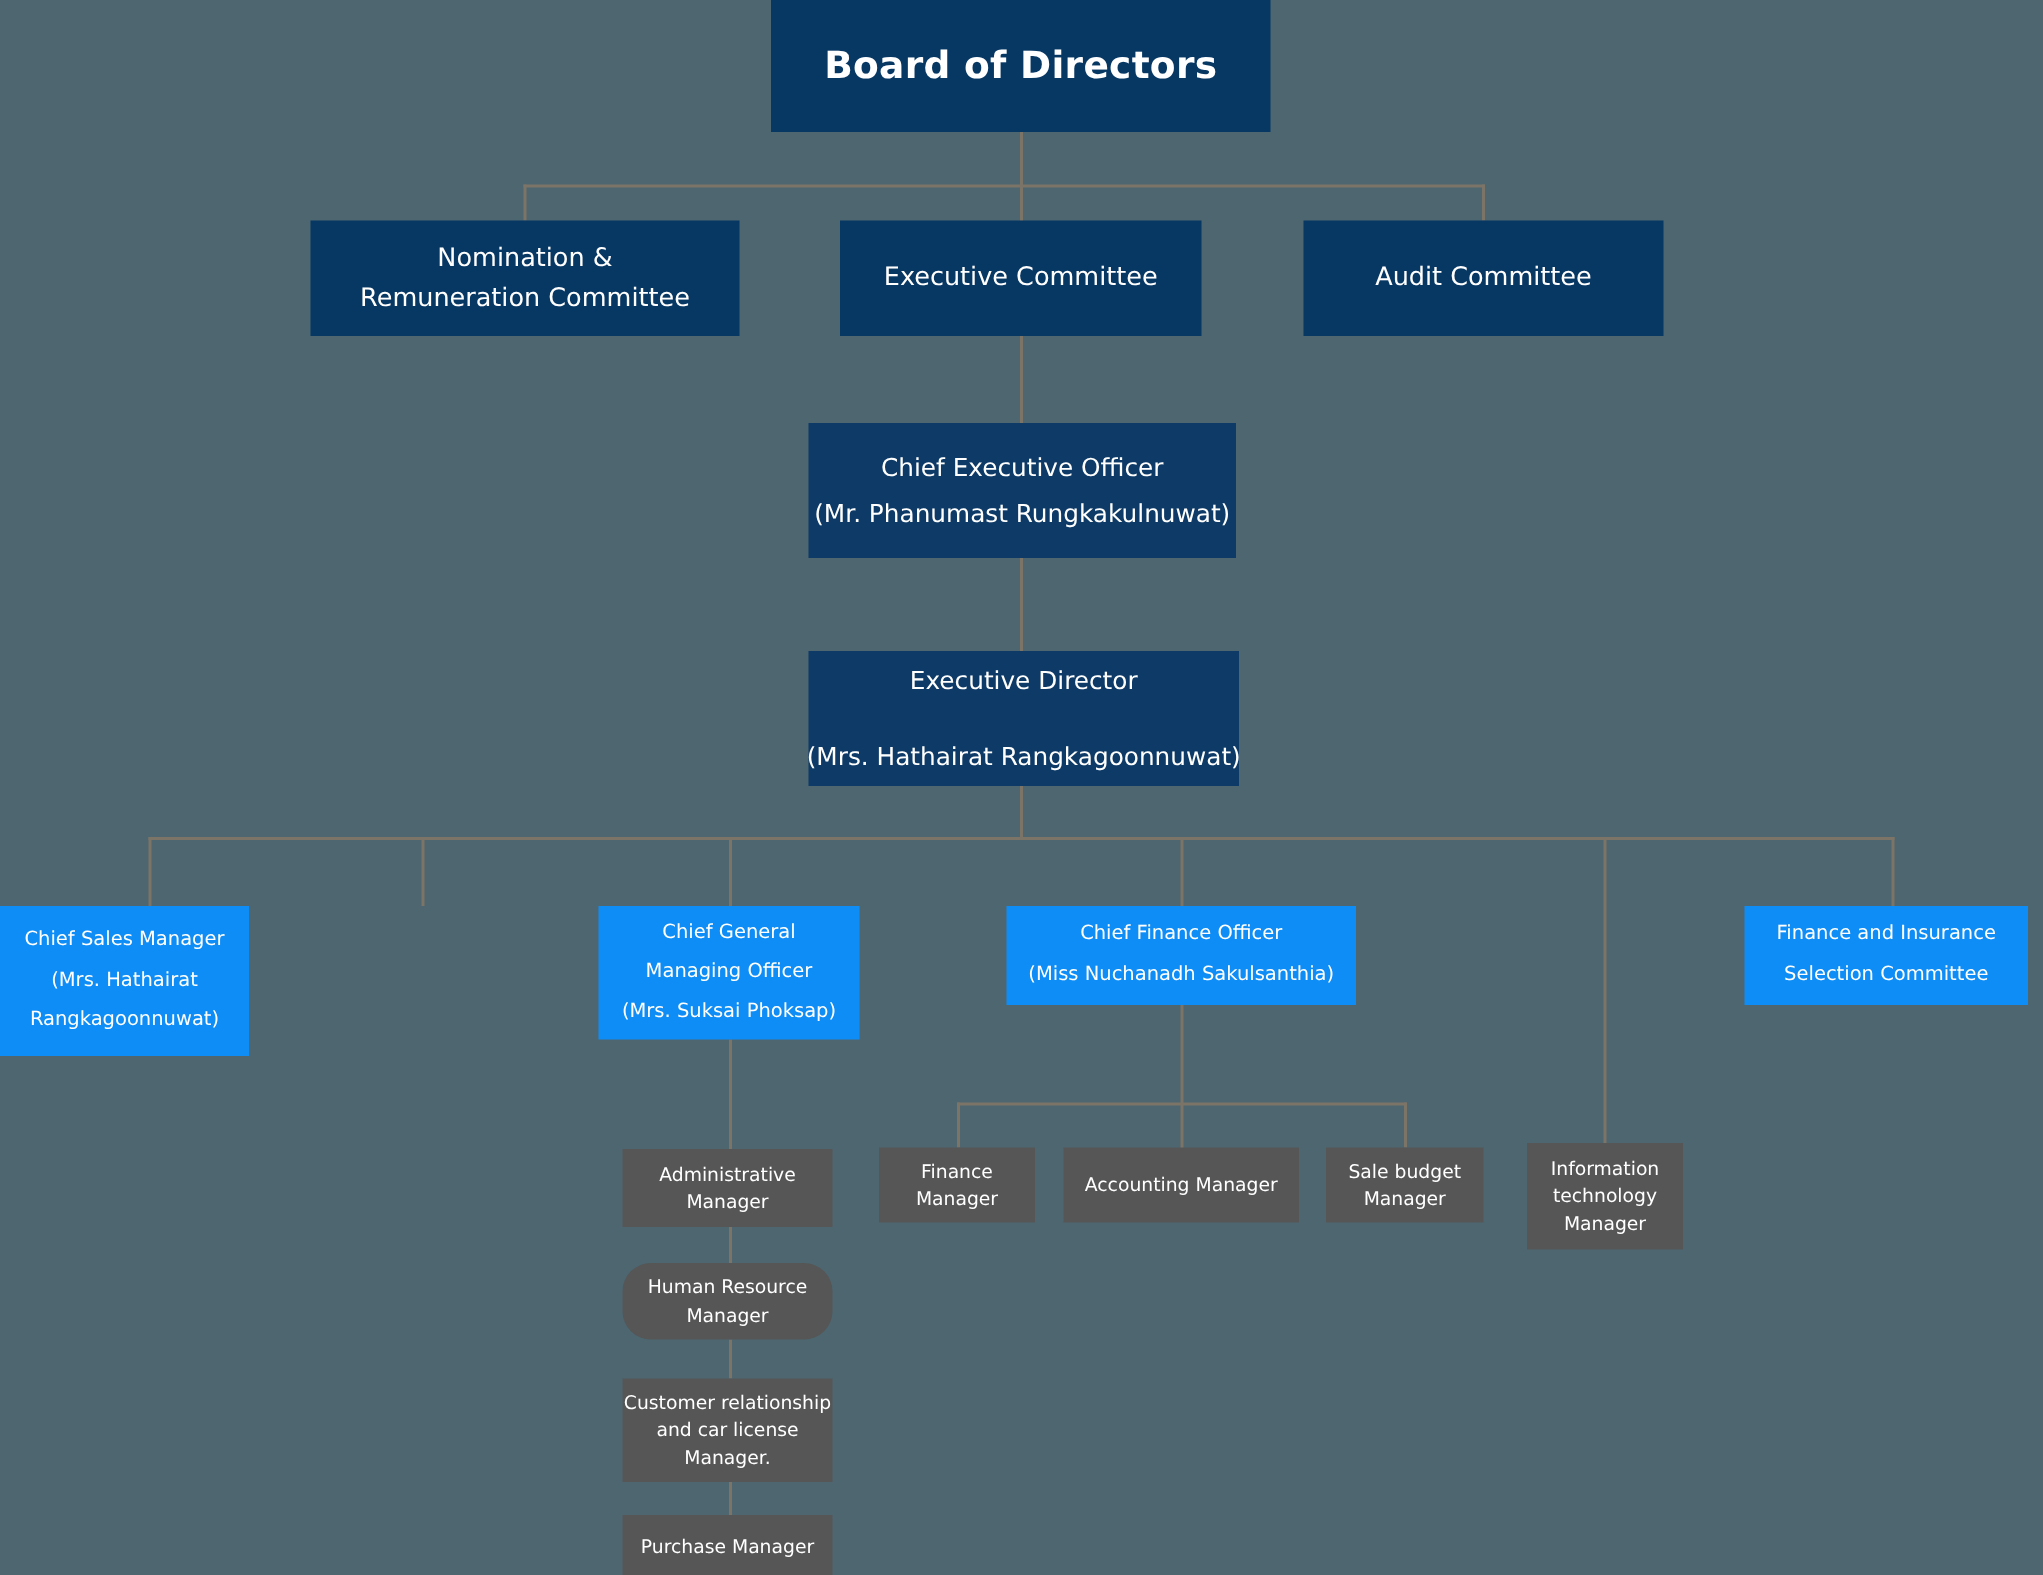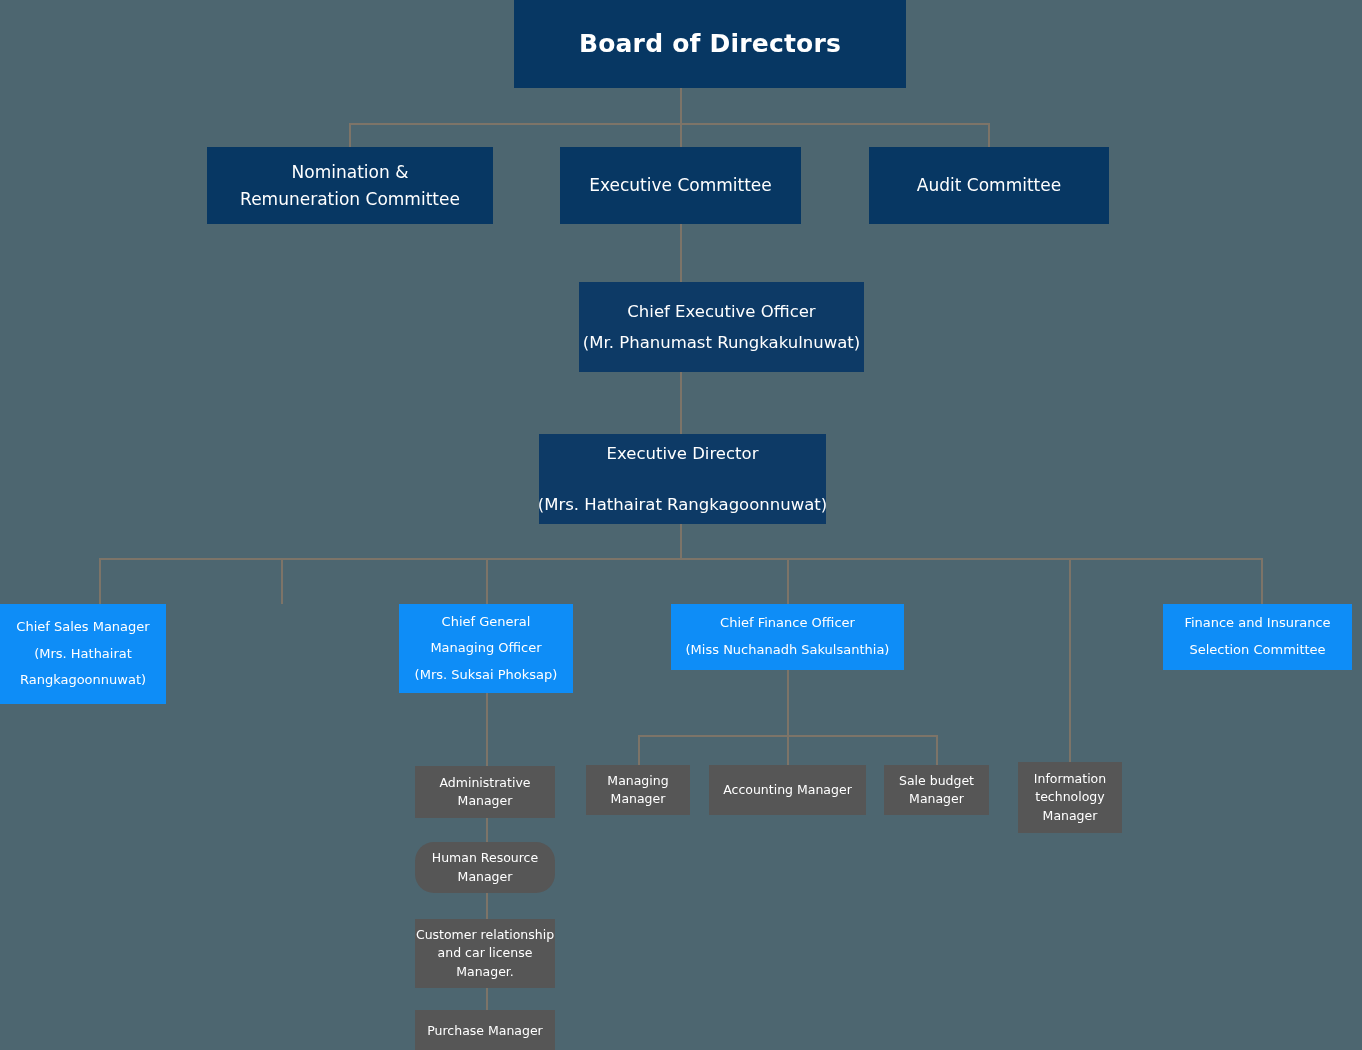--- a/index.html
+++ b/index.html
@@ -95,38 +95,38 @@
   <div class="conn v" style="left:486px; top:693px; height:73px;"></div>
   <div class="conn v" style="left:486px; top:818px; height:24px;"></div>
   <div class="conn v" style="left:486px; top:893px; height:26px;"></div>
   <div class="conn v" style="left:486px; top:988px; height:22px;"></div>
 
   <div class="conn v" style="left:787px; top:670px; height:96px;"></div>
   <div class="conn h" style="left:638px; top:735px; width:300px; height:2px;"></div>
   <div class="conn v" style="left:638px; top:735px; height:30px;"></div>
   <div class="conn v" style="left:936px; top:735px; height:30px;"></div>
 
-  <div class="node tier-root" style="left:514px; top:0px; width:392px; height:88px;text-align:right;">
+  <div class="node tier-root" style="left:514px; top:0px; width:333px; height:88px;text-align:right;">
     <span class="ln">Board of Directors</span>
   </div>
 
   <div class="node tier-committee" style="left:207px; top:147px; width:286px; height:77px;">
     <span class="ln">Nomination &amp;</span>
     <span class="ln">Remuneration Committee</span>
   </div>
 
   <div class="node tier-committee" style="left:560px; top:147px; width:241px; height:77px;">
     <span class="ln">Executive Committee</span>
   </div>
 
   <div class="node tier-committee" style="left:869px; top:147px; width:240px; height:77px;">
     <span class="ln">Audit Committee</span>
   </div>
 
-  <div class="node tier-exec" style="left:539px; top:282px; width:285px; height:90px;margin-left:40px;">
+  <div class="node tier-exec" style="left:539px; top:282px; width:285px; height:90px;">
     <span class="ln">Chief Executive Officer</span>
     <span class="ln">(Mr. Phanumast Rungkakulnuwat)</span>
   </div>
 
   <div class="node tier-exec" style="left:539px; top:434px; width:287px; height:90px;gap:20px;">
     <span class="ln">Executive Director</span>
     <span class="ln">(Mrs. Hathairat Rangkagoonnuwat)</span>
   </div>
 
   <div class="node tier-chief" style="left:0px; top:604px; width:166px; height:100px;">
@@ -151,21 +151,21 @@
     <span class="ln">Finance and Insurance</span>
     <span class="ln">Selection Committee</span>
   </div>
 
   <div class="node tier-mgr" style="left:415px; top:766px; width:140px; height:52px;">
     <span class="ln">Administrative</span>
     <span class="ln">Manager</span>
   </div>
 
   <div class="node tier-mgr" style="left:586px; top:765px; width:104px; height:50px;">
-    <span class="ln">Managing</span>
+    <span class="ln">Finance</span>
     <span class="ln">Manager</span>
   </div>
 
   <div class="node tier-mgr" style="left:709px; top:765px; width:157px; height:50px;">
     <span class="ln">Accounting Manager</span>
   </div>
 
   <div class="node tier-mgr" style="left:884px; top:765px; width:105px; height:50px;">
     <span class="ln">Sale budget</span>
     <span class="ln">Manager</span>

